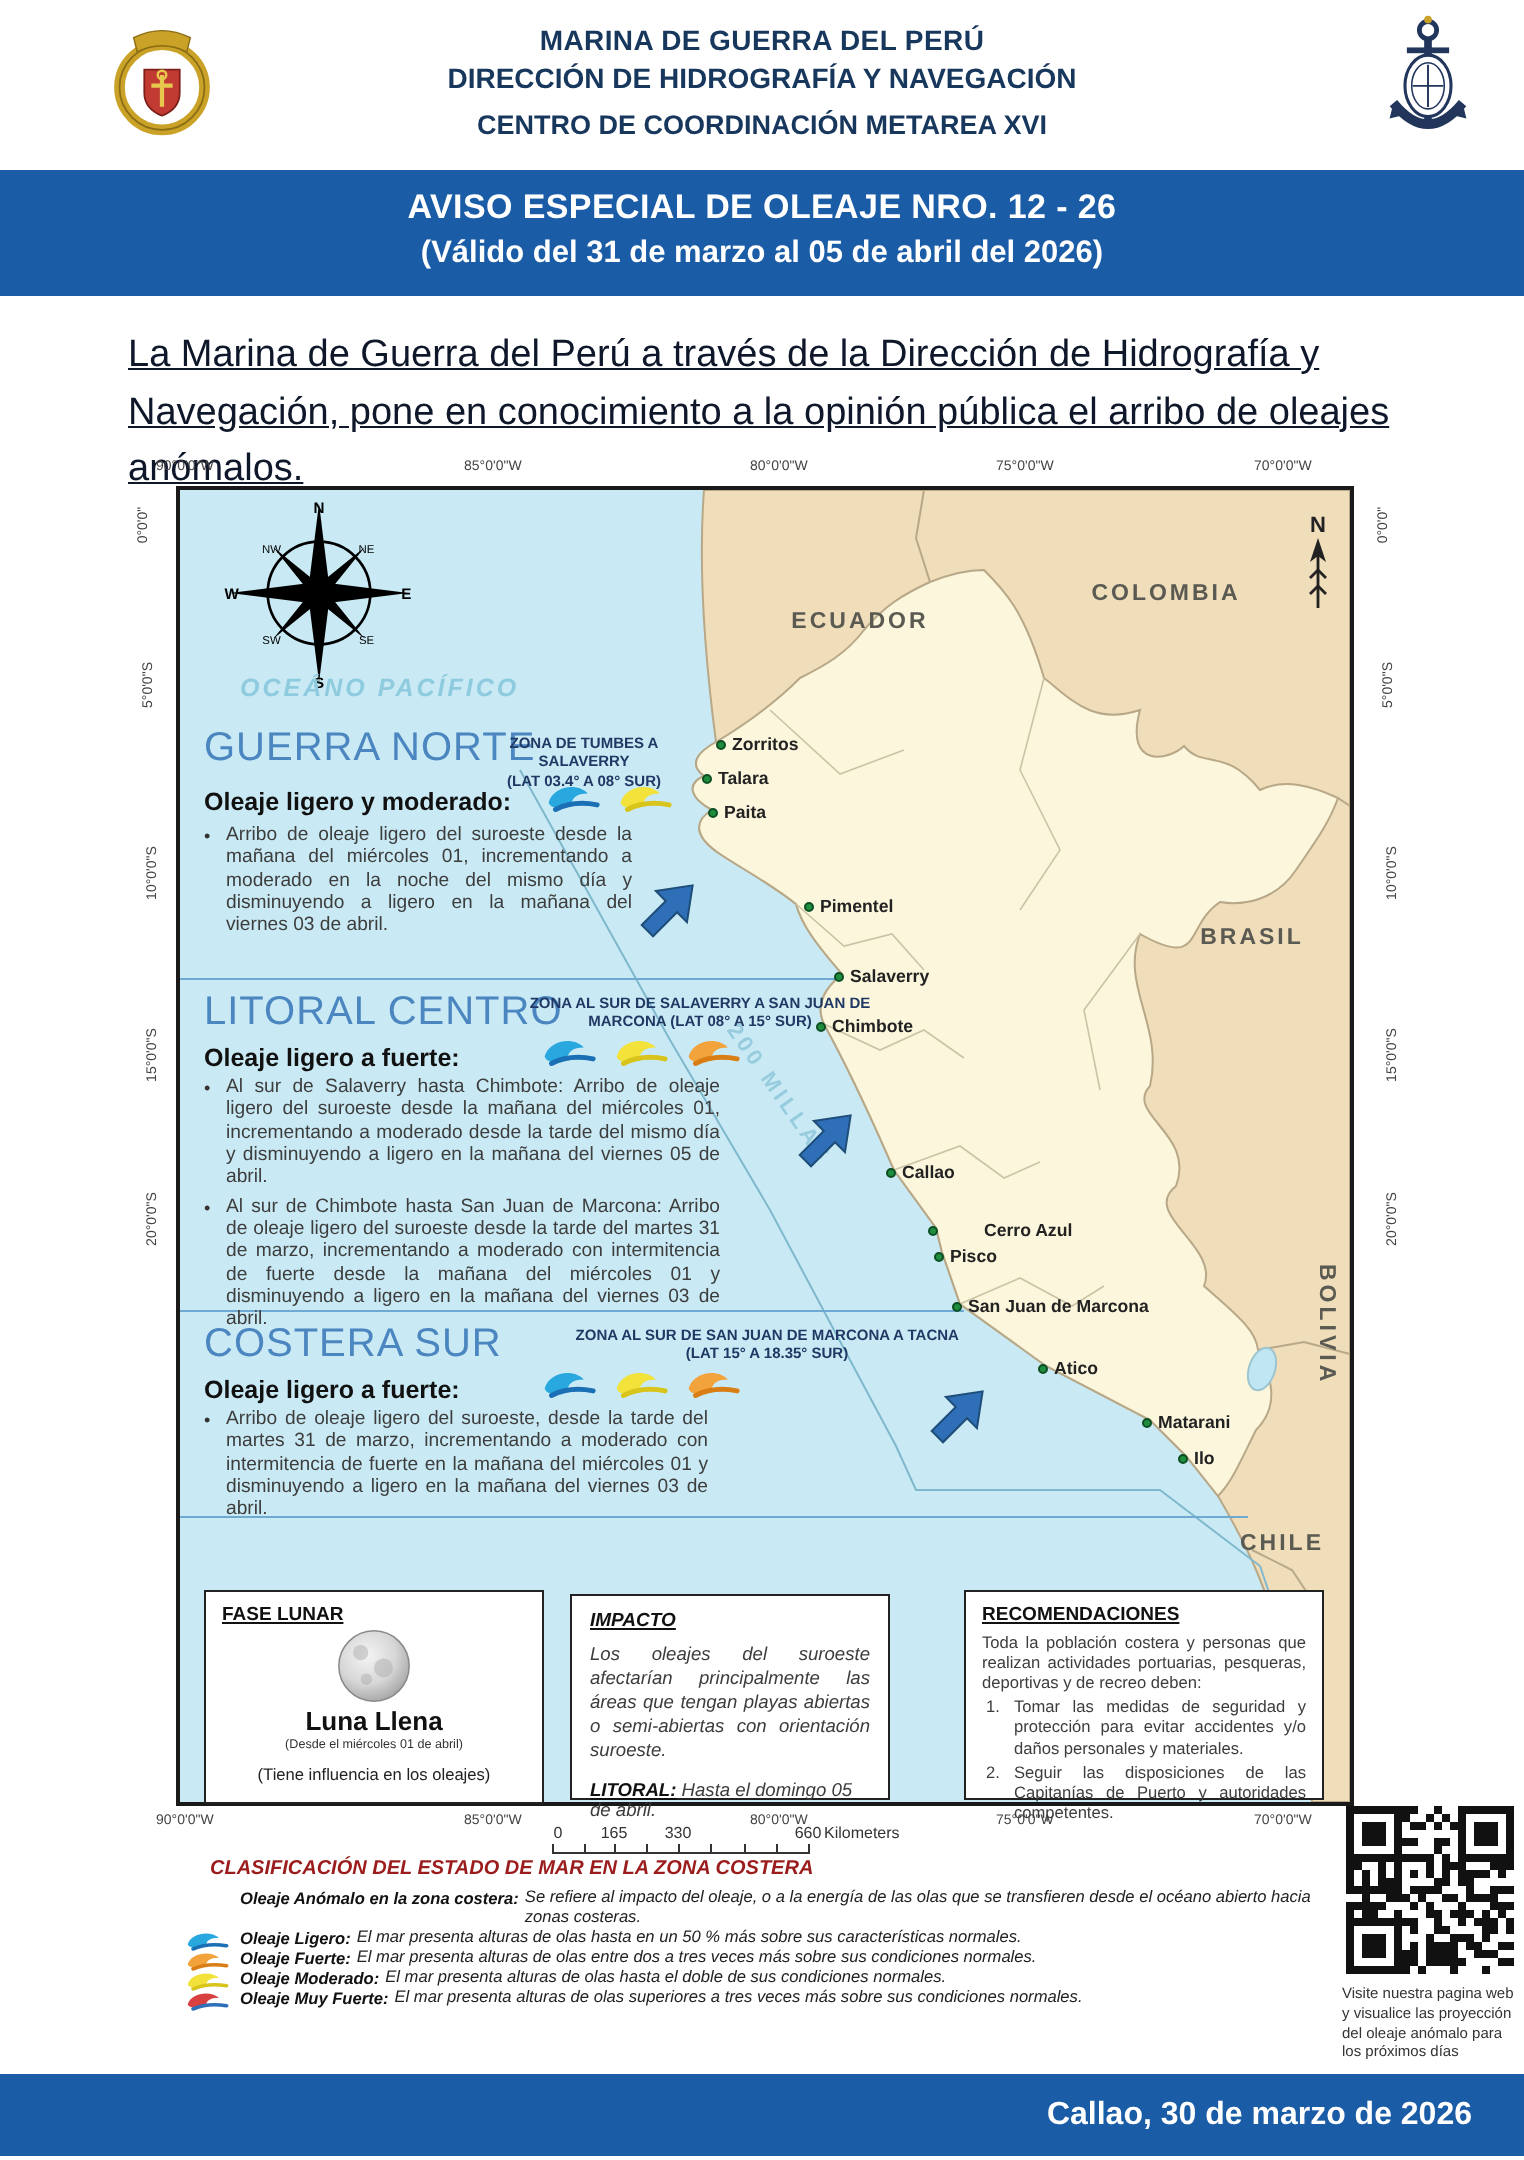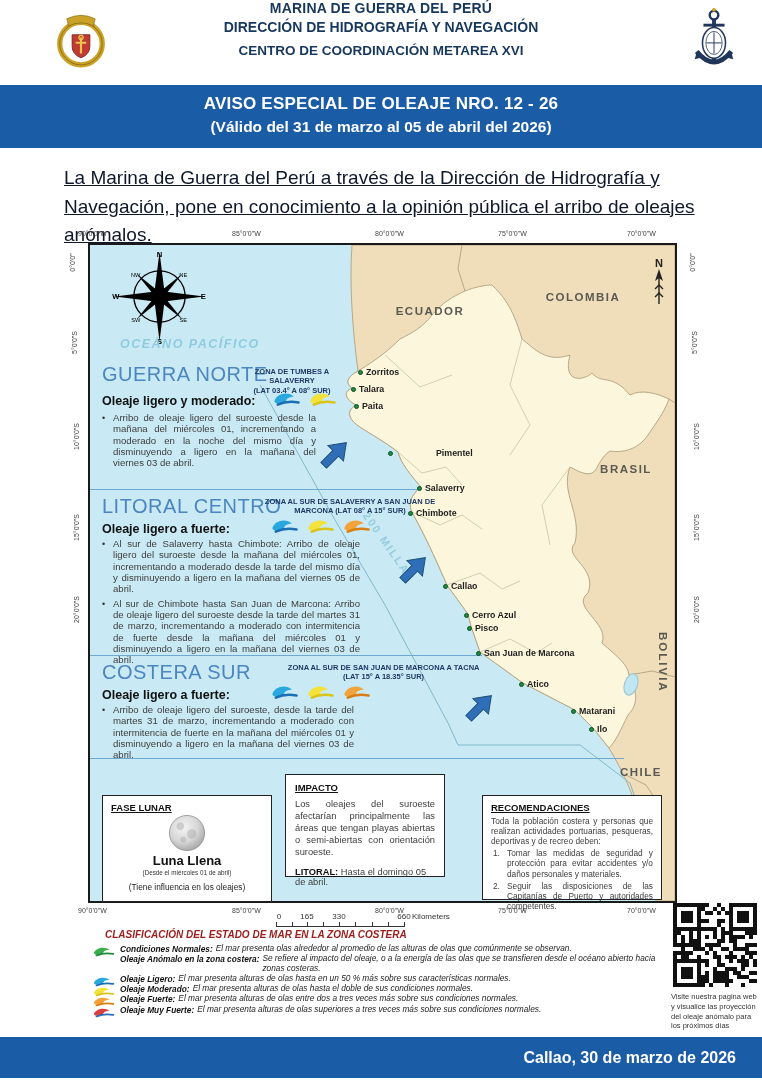--- a/index.html
+++ b/index.html
@@ -2,21 +2,21 @@
 <html><head>
 <meta charset="utf-8">
 <style>
   * { margin:0; padding:0; box-sizing:border-box; }
   html,body { background:#ffffff; }
   body { font-family:"Liberation Sans", sans-serif; }
   .page { position:relative; width:762px; height:1080px; background:#fff; overflow:hidden; }
 
   
   .header { position:absolute; left:0; top:0; width:762px; height:85px; background:#fff; }
-  .org-block { position:absolute; left:120px; right:120px; top:0; text-align:center; color:#17375D; font-weight:bold; }
+  .org-block { position:absolute; left:120px; right:120px; top:12px; text-align:center; color:#17375D; font-weight:bold; }
   .org-line1 { font-size:14px; letter-spacing:.2px; }
   .org-line2 { font-size:14px; margin-top:3px; }
   .org-line3 { font-size:13.5px; margin-top:8px; }
   .logo-left { position:absolute; left:52px; top:10px; width:58px; height:62px; }
   .logo-right { position:absolute; left:690px; top:6px; width:48px; height:70px; }
 
   
   .banner { position:absolute; left:0; top:85px; width:762px; height:63px; background:#1B5CA7; color:#fff; text-align:center; }
   .banner-line1 { font-size:17px; font-weight:bold; padding-top:9px; letter-spacing:.2px; }
   .banner-line2 { font-size:15.5px; font-weight:bold; margin-top:4px; }
@@ -61,21 +61,21 @@
 
   
   .ibox { position:absolute; background:#fff; border:1.5px solid #222; }
   .ibox-title { font-size:9.5px; font-weight:bold; text-decoration:underline; color:#111; }
   .fase { left:12px; top:550px; width:170px; height:107px; text-align:center; padding:6px 8px; }
   .fase .ibox-title { text-align:left; }
   .moon { width:38px; height:38px; margin:1px auto 0; display:block; }
   .fase-phase { font-size:13px; font-weight:bold; color:#111; margin-top:1px; }
   .fase-since { font-size:6.3px; color:#333; margin-top:1px; }
   .fase-note { font-size:8.3px; color:#222; margin-top:6px; }
-  .impacto { left:195px; top:529px; width:160px; height:103px; padding:7px 9px; }
+  .impacto { left:195px; top:552px; width:160px; height:103px; padding:7px 9px;font-style:italic; }
   .impacto-body { font-size:9.3px; color:#3d3d3d; line-height:1.3; text-align:justify; margin-top:5px; }
   .vigencia { font-size:9.3px; color:#3d3d3d; margin-top:9px; }
   .vigencia b { text-decoration:underline; color:#111; }
   .recom { left:392px; top:550px; width:180px; height:105px; padding:6px 8px; }
   .recom-intro { font-size:8.3px; color:#3d3d3d; line-height:1.22; text-align:justify; margin-top:3px; }
   .recom-item { display:flex; margin-top:2px; }
   .recom-item .num { width:16px; font-size:8.3px; color:#3d3d3d; flex:none; padding-left:2px; }
   .recom-item .txt { font-size:8.3px; color:#3d3d3d; line-height:1.22; text-align:justify; }
 
   
@@ -337,37 +337,37 @@
           <span class="cl">Zorritos</span>
         </div>
       <div class="city" style="left:261px; top:139px;">
           <span class="dot"></span>
           <span class="cl">Talara</span>
         </div>
       <div class="city" style="left:264px; top:156px;">
           <span class="dot"></span>
           <span class="cl">Paita</span>
         </div>
-      <div class="city" style="left:298px; top:203px;gap:40px;">
+      <div class="city" style="left:312px; top:203px;">
           <span class="dot"></span>
           <span class="cl">Pimentel</span>
         </div>
       <div class="city" style="left:327px; top:238px;">
           <span class="dot"></span>
           <span class="cl">Salaverry</span>
         </div>
       <div class="city" style="left:318px; top:263px;">
           <span class="dot"></span>
           <span class="cl">Chimbote</span>
         </div>
       <div class="city" style="left:353px; top:336px;">
           <span class="dot"></span>
           <span class="cl">Callao</span>
         </div>
-      <div class="city" style="left:374px; top:365px;">
+      <div class="city" style="left:374px; top:365px;gap:20px;">
           <span class="dot"></span>
           <span class="cl">Cerro Azul</span>
         </div>
       <div class="city" style="left:377px; top:378px;">
           <span class="dot"></span>
           <span class="cl">Pisco</span>
         </div>
       <div class="city" style="left:386px; top:403px;">
           <span class="dot"></span>
           <span class="cl">San Juan de Marcona</span>
@@ -458,55 +458,47 @@
     <div class="sb-tick" style="left:63px;"></div>
       <div class="sb-tick" style="left:79px;"></div>
     <div class="sb-tick" style="left:96px;"></div>
       <div class="sb-tick" style="left:112px;"></div>
     <div class="sb-tick" style="left:128px;"></div>
   </div>
 
   <div class="class-title">CLASIFICACIÓN DEL ESTADO DE MAR EN LA ZONA COSTERA</div>
   <div class="class-rows" id="class-rows">
       <div class="cl-row">
-        <span class="cl-ico"><svg viewBox="0 0 26 14" width="100%" height="100%" preserveAspectRatio="none">
-            <path d="M2,9 C4,2 14,0 19,5 C14,5 12,7 12,10 C8,12 3,12 2,9 Z" fill="#3AAE4C"></path>
-            <path d="M5,12 Q13,8 23,10" stroke="#1F8A38" stroke-width="2.2" fill="none" stroke-linecap="round"></path>
-          </svg></span>
-        <span class="cl-name">Condiciones Normales:</span>
-        <span class="cl-desc">El mar presenta olas alrededor al promedio de las alturas de olas que comúnmente se observan.</span>
-      </div>
-      <div class="cl-row">
         <span class="cl-ico"></span>
         <span class="cl-name">Oleaje Anómalo en la zona costera:</span>
         <span class="cl-desc">Se refiere al impacto del oleaje, o a la energía de las olas que se transfieren desde el océano abierto hacia zonas costeras.</span>
       </div>
       <div class="cl-row">
         <span class="cl-ico"><svg viewBox="0 0 26 14" width="100%" height="100%" preserveAspectRatio="none">
             <path d="M2,9 C4,2 14,0 19,5 C14,5 12,7 12,10 C8,12 3,12 2,9 Z" fill="#29A8E0"></path>
             <path d="M5,12 Q13,8 23,10" stroke="#1A6FB5" stroke-width="2.2" fill="none" stroke-linecap="round"></path>
           </svg></span>
         <span class="cl-name">Oleaje Ligero:</span>
         <span class="cl-desc">El mar presenta alturas de olas hasta en un 50 % más sobre sus características normales.</span>
       </div>
       <div class="cl-row">
         <span class="cl-ico"><svg viewBox="0 0 26 14" width="100%" height="100%" preserveAspectRatio="none">
+            <path d="M2,9 C4,2 14,0 19,5 C14,5 12,7 12,10 C8,12 3,12 2,9 Z" fill="#F2A33C"></path>
+            <path d="M5,12 Q13,8 23,10" stroke="#D97E14" stroke-width="2.2" fill="none" stroke-linecap="round"></path>
+          </svg></span>
+        <span class="cl-name">Oleaje Fuerte:</span>
+        <span class="cl-desc">El mar presenta alturas de olas entre dos a tres veces más sobre sus condiciones normales.</span>
+      </div>
+      <div class="cl-row">
+        <span class="cl-ico"><svg viewBox="0 0 26 14" width="100%" height="100%" preserveAspectRatio="none">
             <path d="M2,9 C4,2 14,0 19,5 C14,5 12,7 12,10 C8,12 3,12 2,9 Z" fill="#F2E23A"></path>
             <path d="M5,12 Q13,8 23,10" stroke="#D9C41B" stroke-width="2.2" fill="none" stroke-linecap="round"></path>
           </svg></span>
         <span class="cl-name">Oleaje Moderado:</span>
         <span class="cl-desc">El mar presenta alturas de olas hasta el doble de sus condiciones normales.</span>
-      </div>
-      <div class="cl-row">
-        <span class="cl-ico"><svg viewBox="0 0 26 14" width="100%" height="100%" preserveAspectRatio="none">
-            <path d="M2,9 C4,2 14,0 19,5 C14,5 12,7 12,10 C8,12 3,12 2,9 Z" fill="#F2A33C"></path>
-            <path d="M5,12 Q13,8 23,10" stroke="#D97E14" stroke-width="2.2" fill="none" stroke-linecap="round"></path>
-          </svg></span>
-        <span class="cl-name">Oleaje Fuerte:</span>
-        <span class="cl-desc">El mar presenta alturas de olas entre dos a tres veces más sobre sus condiciones normales.</span>
       </div>
       <div class="cl-row">
         <span class="cl-ico"><svg viewBox="0 0 26 14" width="100%" height="100%" preserveAspectRatio="none">
             <path d="M2,9 C4,2 14,0 19,5 C14,5 12,7 12,10 C8,12 3,12 2,9 Z" fill="#D94040"></path>
             <path d="M5,12 Q13,8 23,10" stroke="#2D6FB8" stroke-width="2.2" fill="none" stroke-linecap="round"></path>
           </svg></span>
         <span class="cl-name">Oleaje Muy Fuerte:</span>
         <span class="cl-desc">El mar presenta alturas de olas superiores a tres veces más sobre sus condiciones normales.</span>
       </div>
     </div>

